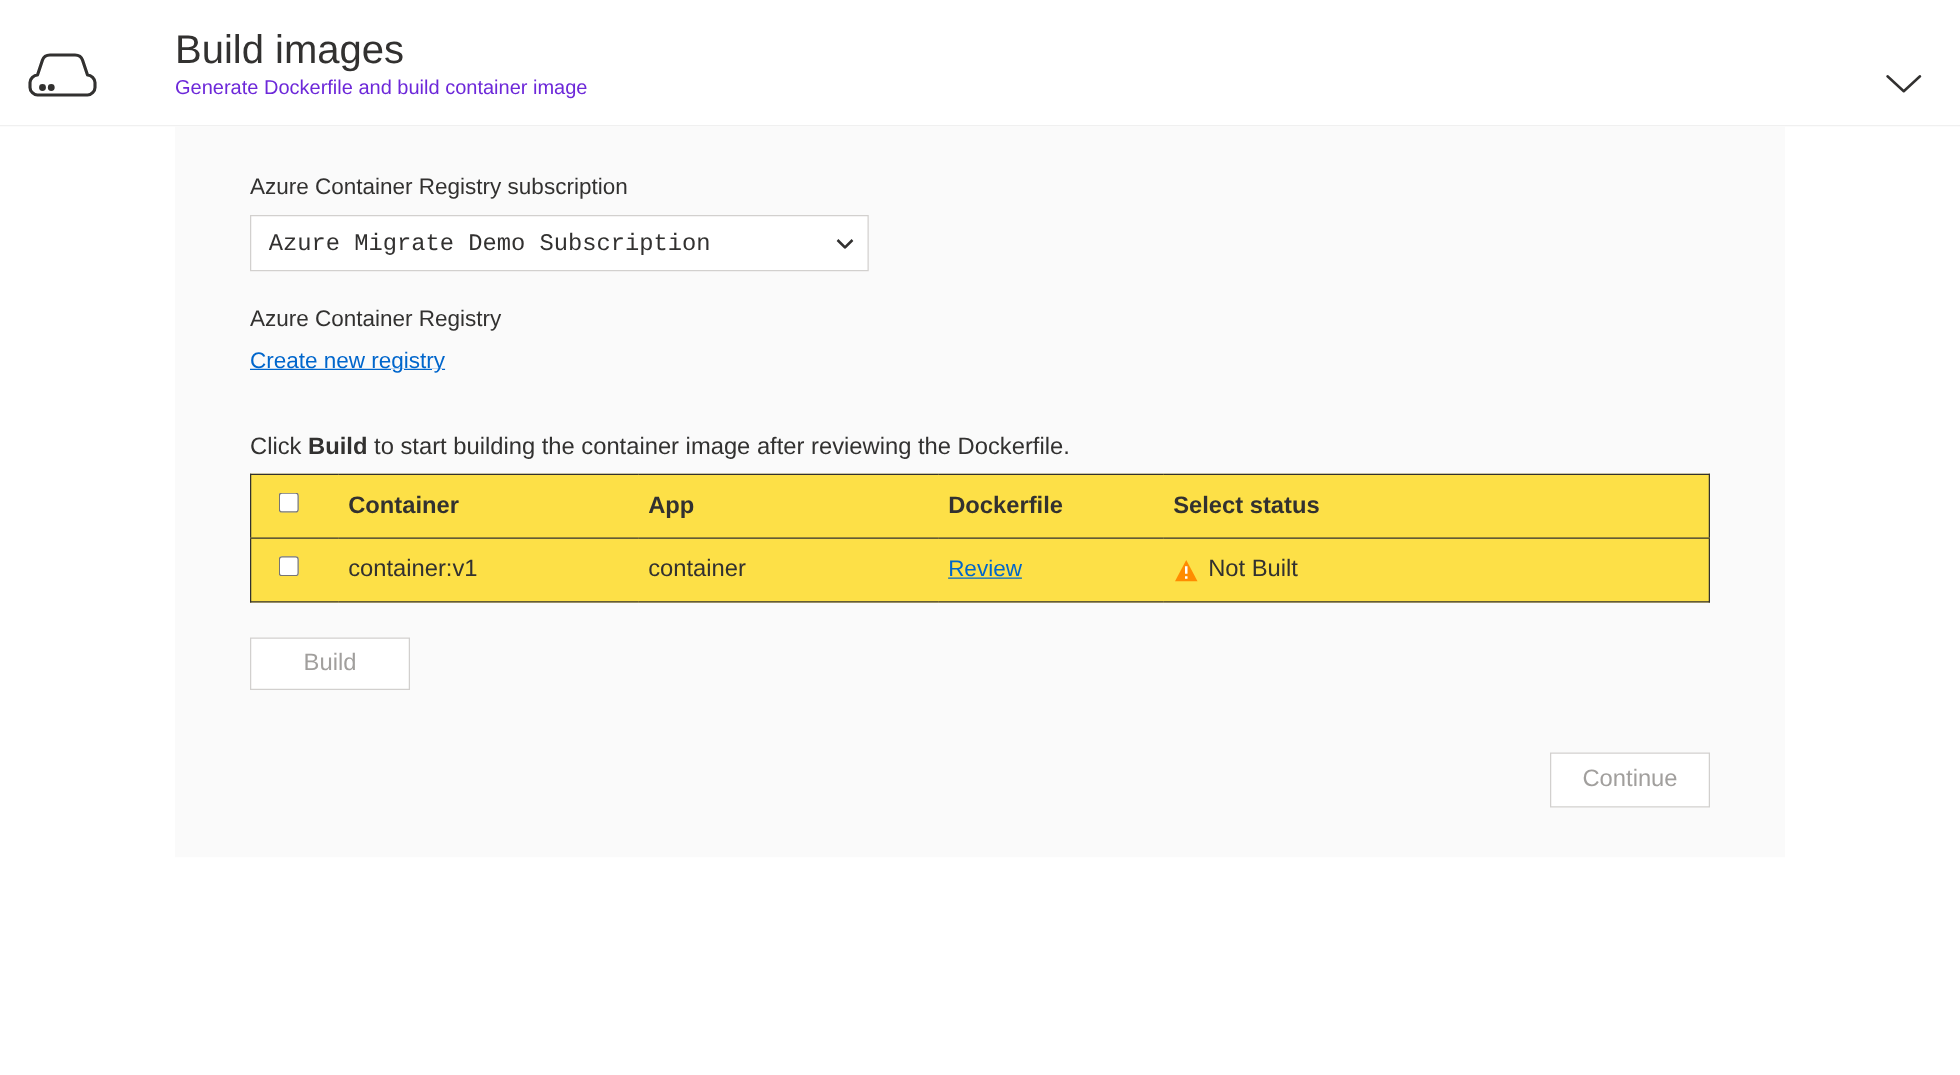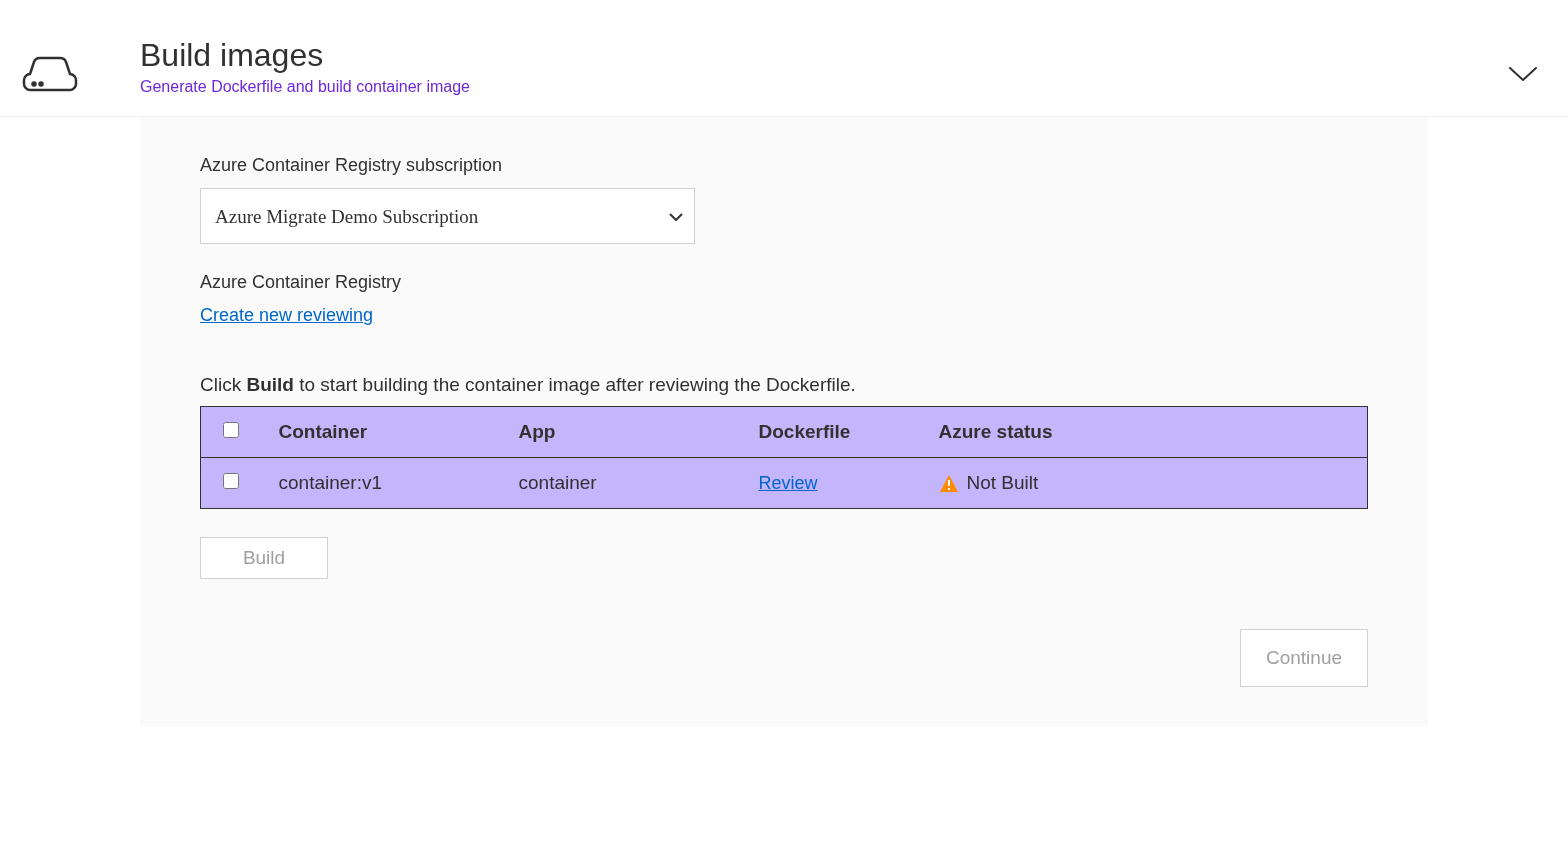--- a/index.html
+++ b/index.html
@@ -8,24 +8,23 @@
       padding: 0;
     }
     body {
       font-family: 'Segoe UI', -apple-system, BlinkMacSystemFont, sans-serif;
       background: #ffffff;
       color: #323130;
       width: 1568px;
     }
     .header-row {
       display: flex;
-      align-items: center;
+      align-items: flex-end;
       padding: 20px 30px 20px 20px;
       border-bottom: 1px solid #f0f0f0;
-      margin-top: 16px;
     }
     .header-icon {
       width: 60px;
       height: 40px;
       margin-right: 60px;
       margin-top: 16px;
       display: flex;
       align-items: center;
       justify-content: center;
     }
@@ -61,29 +60,29 @@
     .select-wrapper {
       position: relative;
       width: 495px;
       margin-bottom: 28px;
     }
     .select-wrapper.tight {
       margin-bottom: 4px;
     }
     .select-box {
       width: 100%;
-      height: 56px;
+      height: 45px;
       background: #ffffff;
       border: 1px solid #d2d0ce;
       padding: 0 40px 0 14px;
       font-size: 19px;
       color: #323130;
       appearance: none;
       outline: none;
-      font-family: Liberation Serif, serif;
+      font-family: Liberation Mono, monospace;
       cursor: pointer;
     }
     .select-caret {
       position: absolute;
       right: 12px;
       top: 50%;
       transform: translateY(-50%);
       pointer-events: none;
     }
     .link {
@@ -97,21 +96,21 @@
       color: #323130;
       margin-top: 48px;
       margin-bottom: 10px;
     }
     .instruction strong {
       font-weight: 700;
     }
     .table {
       width: 100%;
       border: 1px solid #323130;
-      background: #c4b5fd;
+      background: #fde047;
       border-collapse: collapse;
     }
     .table th, .table td {
       text-align: left;
       padding: 14px 8px;
       font-size: 19px;
       vertical-align: middle;
     }
     .table thead tr {
       border-bottom: 1px solid #323130;
@@ -154,21 +153,21 @@
       font-family: inherit;
       cursor: pointer;
     }
     .continue-row {
       display: flex;
       justify-content: flex-end;
       margin-top: 50px;
     }
     .continue-button {
       width: 128px;
-      height: 58px;
+      height: 44px;
       background: #ffffff;
       border: 1px solid #d2d0ce;
       color: #a19f9d;
       font-size: 19px;
       font-family: inherit;
       cursor: pointer;
     }
   </style>
 </head>
 <body>
@@ -199,36 +198,36 @@
       <option>Azure Migrate Demo Subscription</option>
     </select>
     <span class="select-caret">
       <svg width="14" height="8" viewBox="0 0 14 8" fill="none" stroke="#323130" stroke-width="2">
         <path d="M 1 1 L 7 7 L 13 1"></path>
       </svg>
     </span>
   </div>
 
   <label class="form-label">Azure Container Registry</label>
-  <a class="link">Create new reviewing</a>
+  <a class="link">Create new registry</a>
 
   <p class="instruction">
     <span>Click </span><strong>Build</strong><span> to start building the container image after reviewing the Dockerfile.</span>
   </p>
 
   <table class="table">
     <thead>
       <tr>
         <th class="checkbox-cell">
           <input type="checkbox" class="checkbox" style="">
         </th>
         <th class="col-container">Container</th>
         <th class="col-app">App</th>
         <th class="col-dockerfile">Dockerfile</th>
-        <th class="col-status">Azure status</th>
+        <th class="col-status">Select status</th>
       </tr>
     </thead>
     <tbody>
       <tr>
         <td class="checkbox-cell">
           <input type="checkbox" class="checkbox" style="">
         </td>
         <td>container:v1</td>
         <td>container</td>
         <td><a class="link">Review</a></td>

